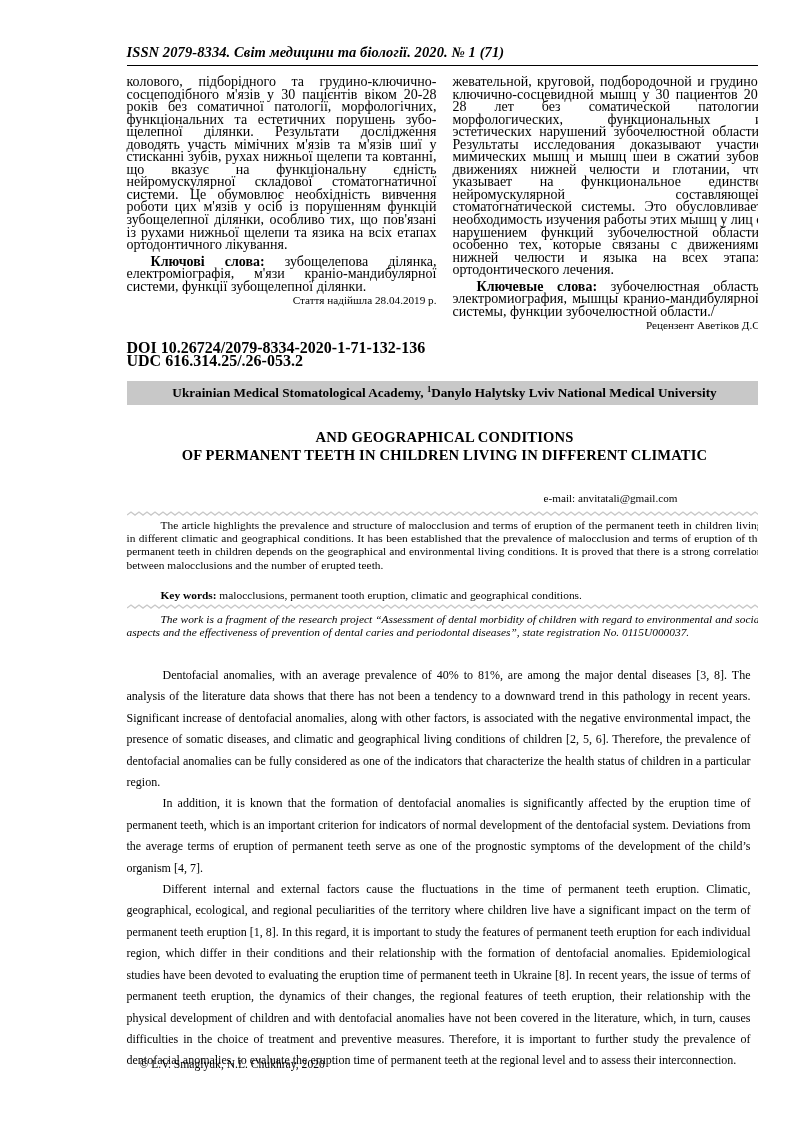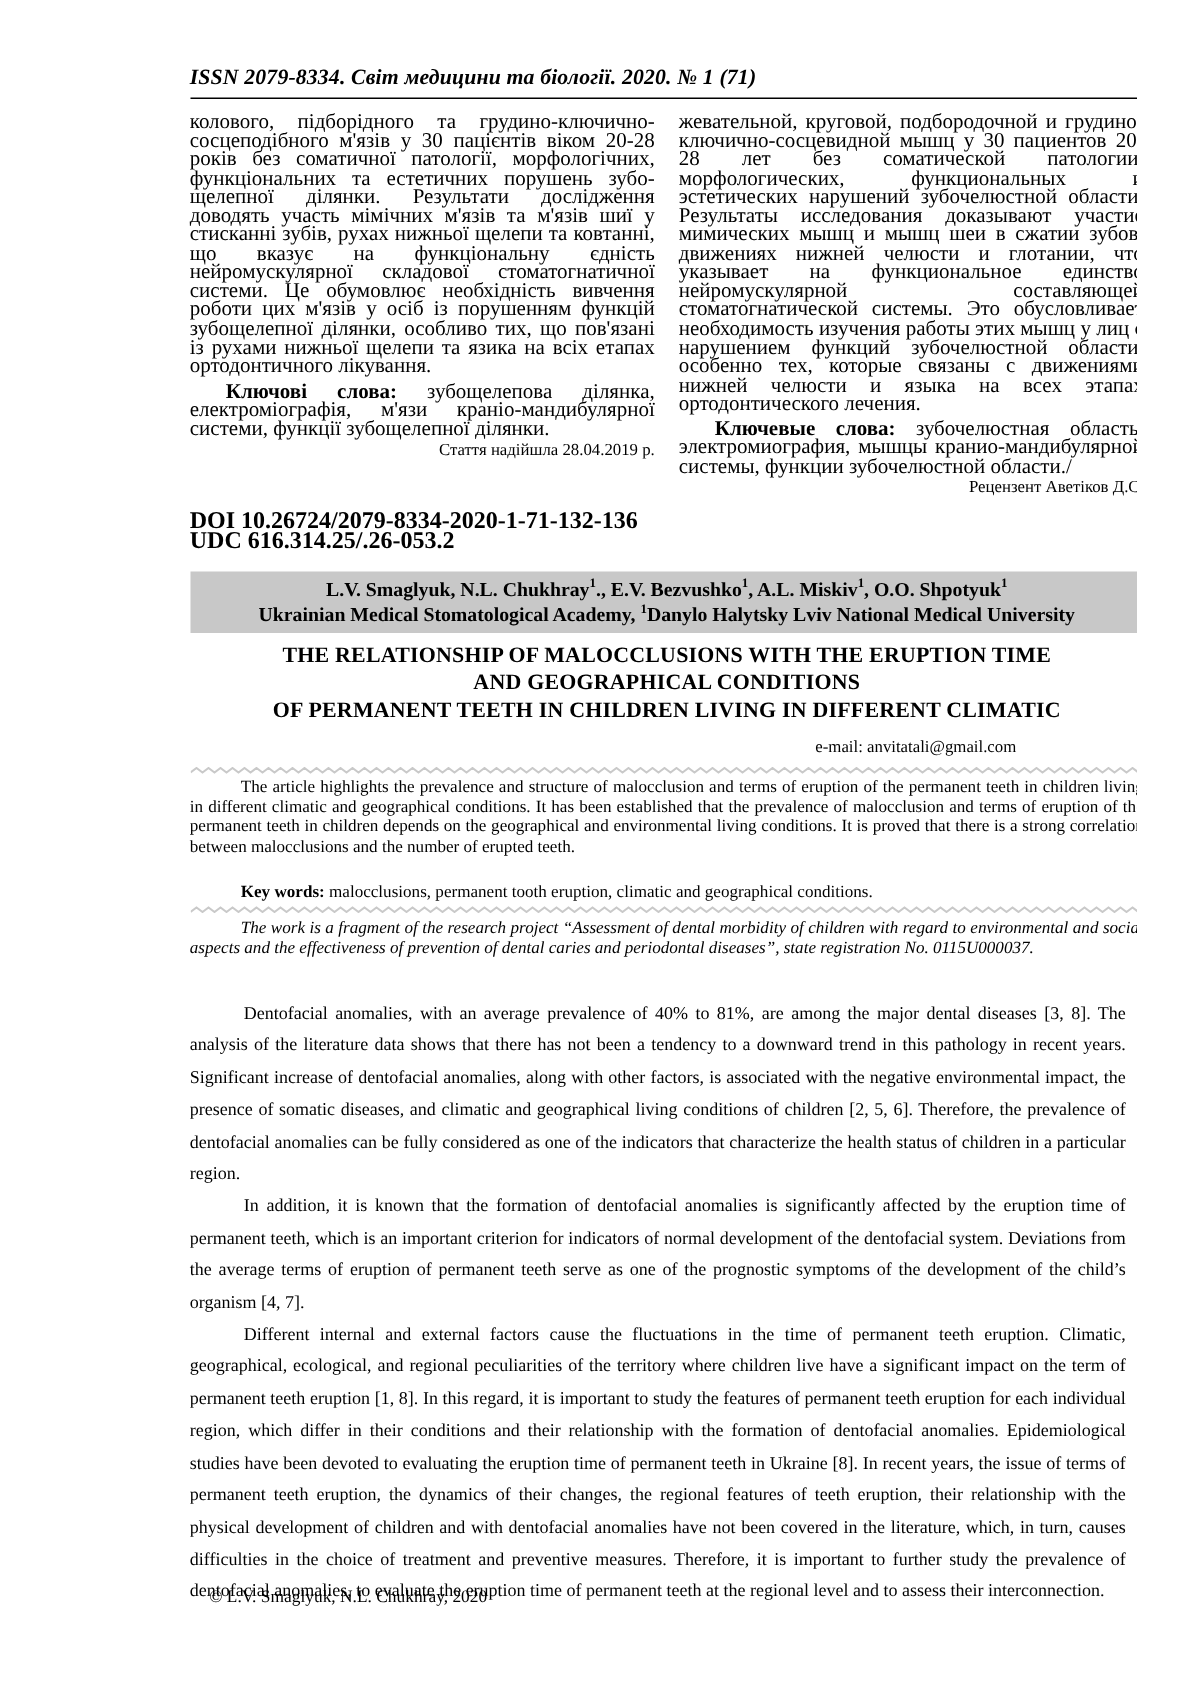--- a/index.html
+++ b/index.html
@@ -223,26 +223,24 @@
     </div>
 
   </div>
 
   <div class="doi-block">
     <div>DOI 10.26724/2079-8334-2020-1-71-132-136</div>
     <div>UDC 616.314.25/.26-053.2</div>
   </div>
 
   <div class="author-banner" style="background: rgb(200, 200, 200);">
-    <div>L.V. Smaglyuk, N.L. Chukhray<sup>1</sup>., E.V. Bezvushko<sup>1</sup>, A.L. Miskiv<sup>1</sup>, O.O. Shpotyuk<sup>1</sup></div>
     <div>Ukrainian Medical Stomatological Academy,  <sup>1</sup>Danylo Halytsky Lviv National Medical University</div>
   </div>
 
   <div class="title">
-    <div>THE RELATIONSHIP OF MALOCCLUSIONS WITH THE ERUPTION TIME</div>
     <div>AND GEOGRAPHICAL CONDITIONS</div>
     <div>OF PERMANENT TEETH IN CHILDREN LIVING IN DIFFERENT CLIMATIC</div>
   </div>
 
   <div class="email-line">e-mail: anvitatali@gmail.com</div>
 
   <div class="wave" style="top:511px">
     <svg width="636" height="5" viewBox="0 0 636 5" xmlns="http://www.w3.org/2000/svg">
       <path d="M0 4 L4 1 L8 4 L12 1 L16 4 L20 1 L24 4 L28 1 L32 4 L36 1 L40 4 L44 1 L48 4 L52 1 L56 4 L60 1 L64 4 L68 1 L72 4 L76 1 L80 4 L84 1 L88 4 L92 1 L96 4 L100 1 L104 4 L108 1 L112 4 L116 1 L120 4 L124 1 L128 4 L132 1 L136 4 L140 1 L144 4 L148 1 L152 4 L156 1 L160 4 L164 1 L168 4 L172 1 L176 4 L180 1 L184 4 L188 1 L192 4 L196 1 L200 4 L204 1 L208 4 L212 1 L216 4 L220 1 L224 4 L228 1 L232 4 L236 1 L240 4 L244 1 L248 4 L252 1 L256 4 L260 1 L264 4 L268 1 L272 4 L276 1 L280 4 L284 1 L288 4 L292 1 L296 4 L300 1 L304 4 L308 1 L312 4 L316 1 L320 4 L324 1 L328 4 L332 1 L336 4 L340 1 L344 4 L348 1 L352 4 L356 1 L360 4 L364 1 L368 4 L372 1 L376 4 L380 1 L384 4 L388 1 L392 4 L396 1 L400 4 L404 1 L408 4 L412 1 L416 4 L420 1 L424 4 L428 1 L432 4 L436 1 L440 4 L444 1 L448 4 L452 1 L456 4 L460 1 L464 4 L468 1 L472 4 L476 1 L480 4 L484 1 L488 4 L492 1 L496 4 L500 1 L504 4 L508 1 L512 4 L516 1 L520 4 L524 1 L528 4 L532 1 L536 4 L540 1 L544 4 L548 1 L552 4 L556 1 L560 4 L564 1 L568 4 L572 1 L576 4 L580 1 L584 4 L588 1 L592 4 L596 1 L600 4 L604 1 L608 4 L612 1 L616 4 L620 1 L624 4 L628 1 L632 4 L636 1" fill="none" stroke="#c9c9c9" stroke-width="1.4"></path>
     </svg>

